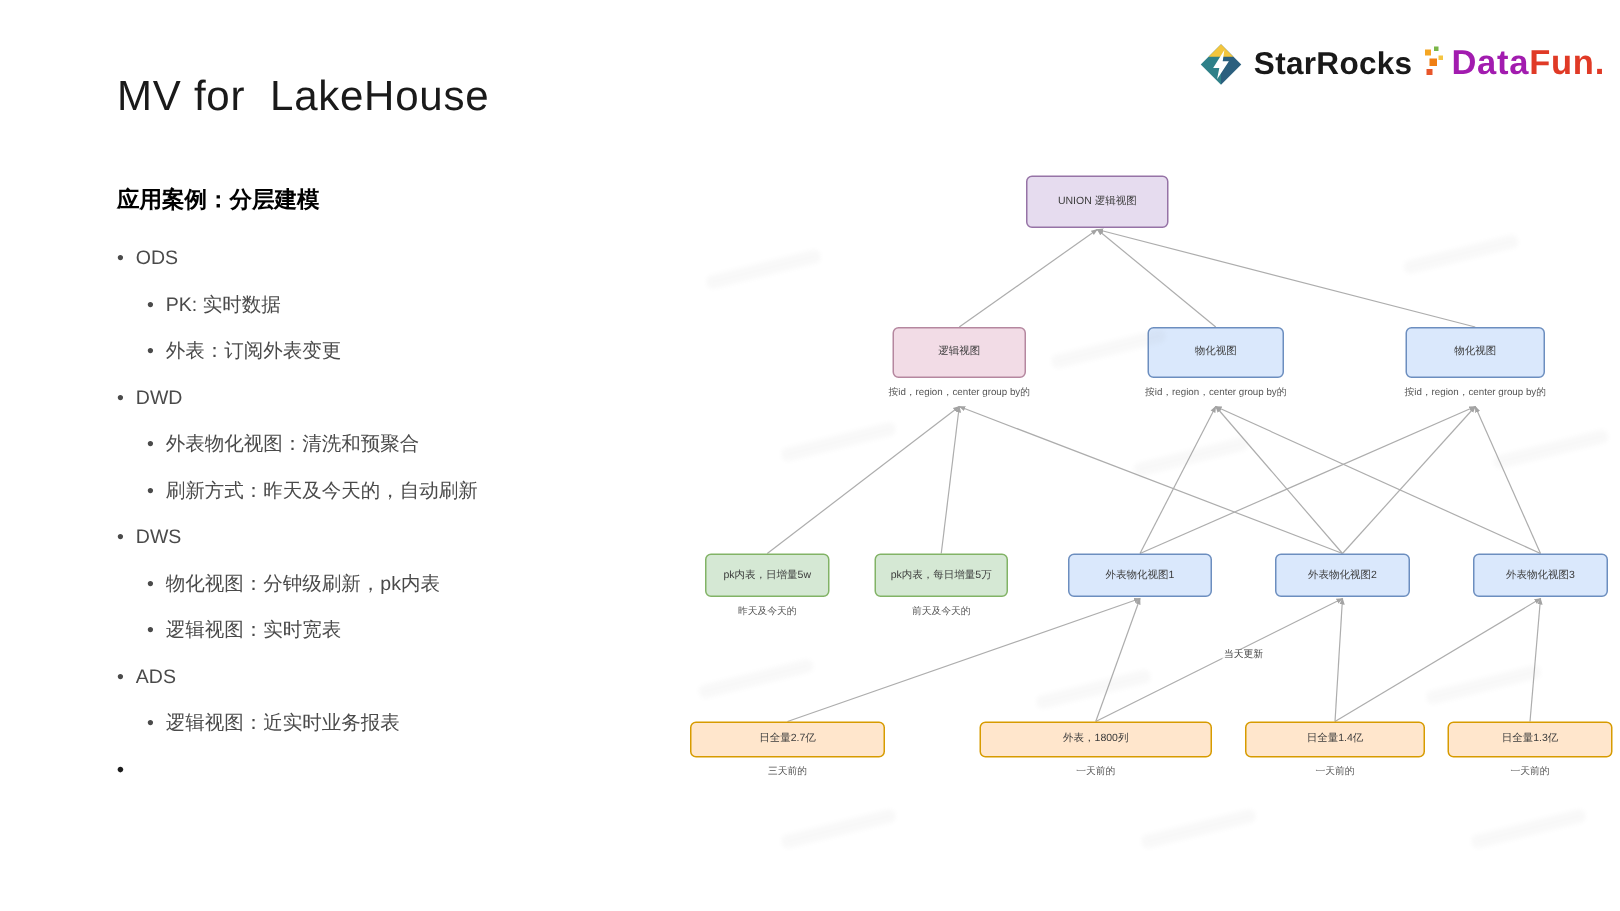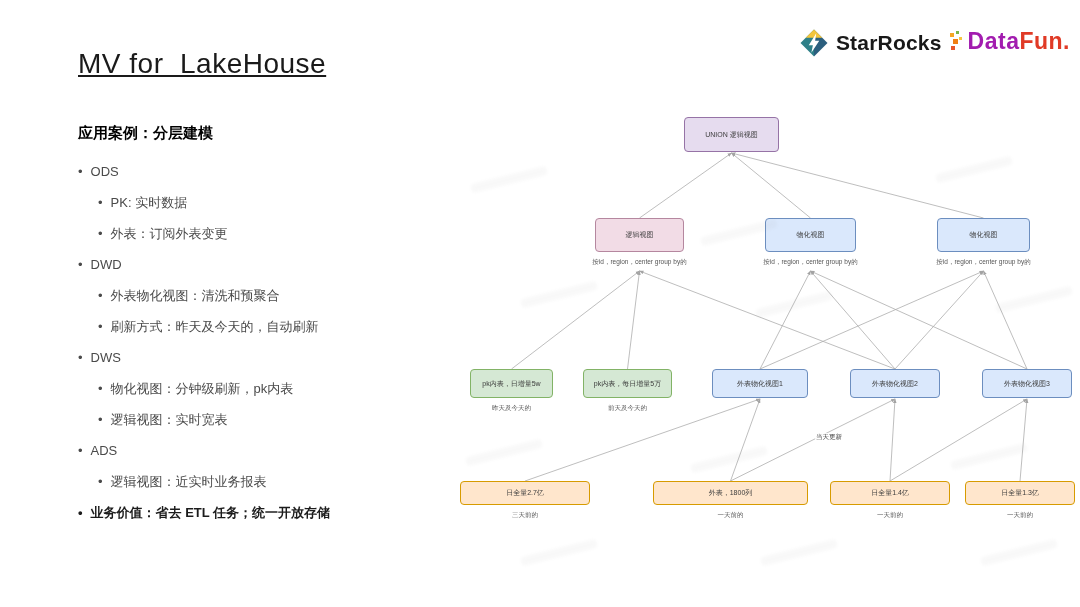--- a/index.html
+++ b/index.html
@@ -2,21 +2,21 @@
 <html><head>
 <meta charset="utf-8">
 <style>
   html,body{margin:0;padding:0;background:#ffffff;}
   .slide{
     position:relative;width:1080px;height:607px;background:#ffffff;
     overflow:hidden;font-family:"Liberation Sans",sans-serif;color:#222;
   }
   .page-title{
     position:absolute;left:78px;top:48px;font-size:28px;font-weight:500;
-    color:#1a1a1a;white-space:pre;letter-spacing:0.5px;text-decoration:underline;
+    color:#1a1a1a;white-space:pre;letter-spacing:0.5px;
   }
   .section-heading{
     position:absolute;left:78px;top:124px;font-size:15px;font-weight:700;color:#000000;
   }
   .bullet-list{position:absolute;left:78px;top:165px;width:370px;}
   .bullet{display:flex;align-items:flex-start;font-size:13px;color:#4a4a4a;
     line-height:14px;margin-bottom:17px;}
   .bullet .dot{margin-right:8px;color:#4a4a4a;}
   .bullet.level2{margin-left:20px;}
   .bullet.bold{font-weight:700;color:#1c1c1c;}
@@ -127,21 +127,20 @@
       <div class="bullet level1">
         <span class="dot">•</span>
         <span>ADS</span>
       </div>
       <div class="bullet level2">
         <span class="dot">•</span>
         <span>逻辑视图：近实时业务报表</span>
       </div>
       <div class="bullet level1 bold">
         <span class="dot">•</span>
-        <span>业务价值：省去 ETL 任务；统一开放存储</span>
       </div>
     </div>
 
   <svg class="edges" id="edges">
     <defs>
       <marker id="arr" markerWidth="7" markerHeight="7" refX="5" refY="3" orient="auto">
         <path d="M0,0.8 L5.6,3 L0,5.2 Z" fill="#a3a3a3"></path>
       </marker>
     </defs>
   <line x1="639.5" y1="218" x2="731.5" y2="153" stroke="#adadad" stroke-width="0.8" marker-end="url(#arr)"></line>

